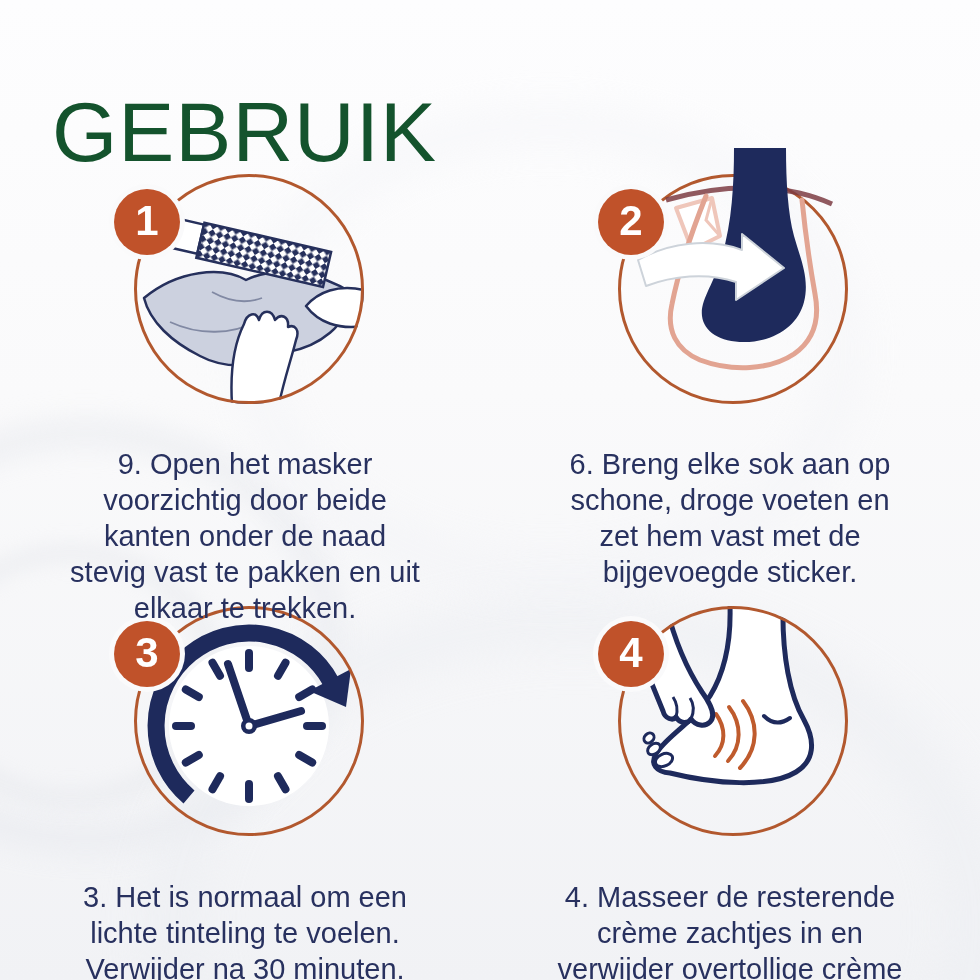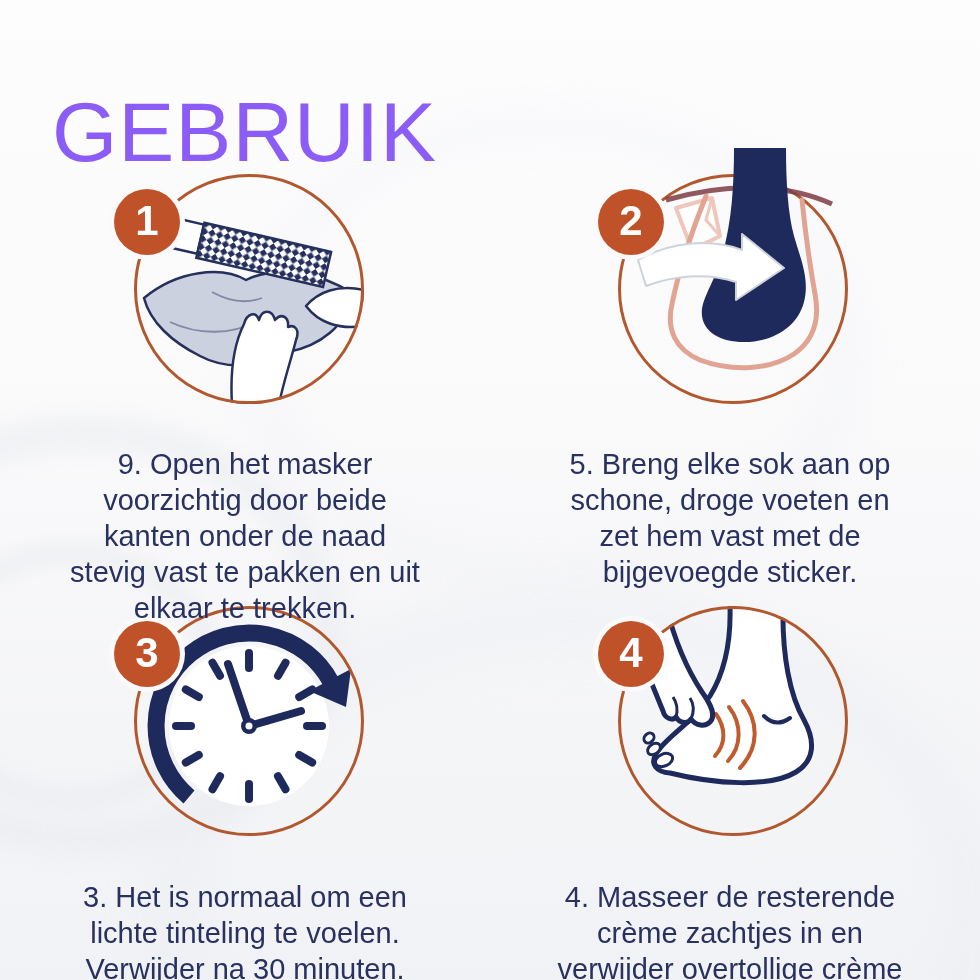--- a/index.html
+++ b/index.html
@@ -12,21 +12,21 @@
   .page{position:absolute;inset:0;}
   
   .ripple{position:absolute;border-radius:50%;pointer-events:none;z-index:0;}
   .r1{left:-170px;top:420px;width:460px;height:380px;border:26px solid #e7e9ee;filter:blur(14px);opacity:.65;}
   .r2{left:-80px;top:545px;width:270px;height:230px;border:16px solid #e3e5ea;filter:blur(10px);opacity:.55;}
   .r3{left:150px;top:600px;width:760px;height:560px;border:44px solid #eceef2;filter:blur(24px);opacity:.7;}
   .r4{left:240px;top:110px;width:560px;height:420px;border:30px solid #f1f2f6;filter:blur(20px);opacity:.55;}
 
   .title{
     position:absolute;left:52px;top:30px;z-index:2;
-    font-size:84px;line-height:1.1;color:#8b5cf6;letter-spacing:1px;font-weight:500;
+    font-size:84px;line-height:1.1;color:#14532d;letter-spacing:1px;font-weight:500;
   }
 
   .circle{position:absolute;width:230px;height:230px;z-index:1;}
   .c1{left:134px;top:174px;}
   .c2{left:618px;top:174px;}
   .c3{left:134px;top:606px;}
   .c4{left:618px;top:606px;}
 
   .ring{position:absolute;inset:0;border:3px solid #b2582e;border-radius:50%;box-sizing:border-box;}
   .art{position:absolute;inset:0;border-radius:50%;overflow:hidden;}
@@ -172,21 +172,21 @@
     <div class="badge">
       <span>4</span>
     </div>
   </div>
 
   <p class="step-text t1">9. Open het masker
 voorzichtig door beide
 kanten onder de naad
 stevig vast te pakken en uit
 elkaar te trekken.</p>
-  <p class="step-text t2">5. Breng elke sok aan op
+  <p class="step-text t2">6. Breng elke sok aan op
 schone, droge voeten en
 zet hem vast met de
 bijgevoegde sticker.</p>
   <p class="step-text t3">3. Het is normaal om een
 lichte tinteling te voelen.
 Verwijder na 30 minuten.</p>
   <p class="step-text t4">4. Masseer de resterende
 crème zachtjes in en
 verwijder overtollige crème
 met een handdoek.</p>

